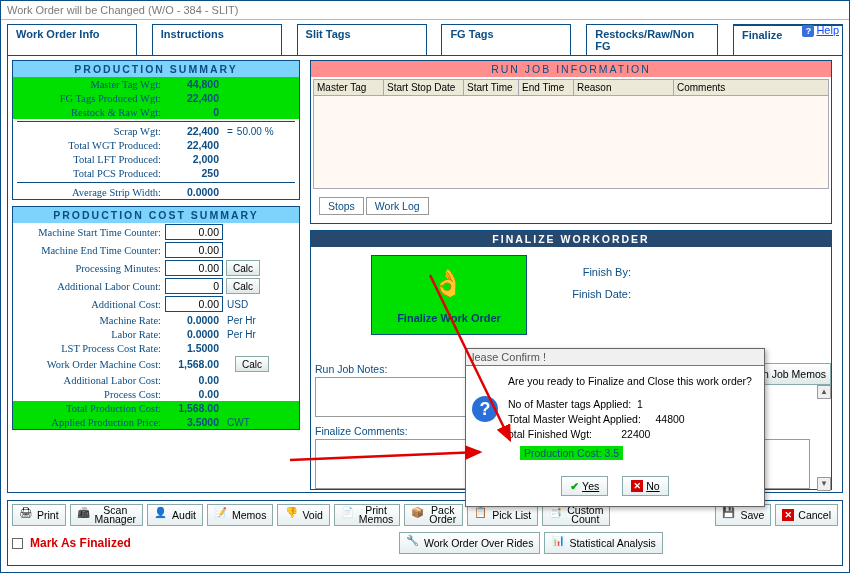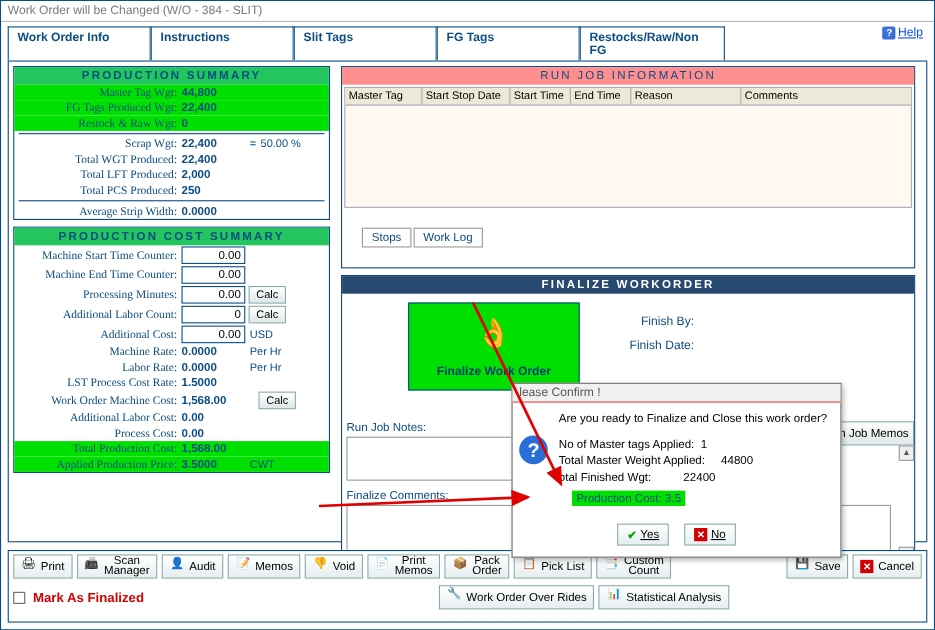--- a/index.html
+++ b/index.html
@@ -25,20 +25,21 @@
     border-bottom: 1px solid #b9b9b9;
     padding: 3px 6px;
     color: #7a7a7a;
     font-size: 11px;
   }
   .tabs {
     display: flex;
     gap: 0;
     margin: 4px 6px 0 6px;
     position: relative;
+    justify-content: space-between;
   }
   .tab {
     border: 1px solid #0b4d84;
     border-bottom: none;
     padding: 3px 8px;
     width: 130px;
     background: #fff;
     color: #0b4d84;
     font-weight: bold;
     font-size: 11px;
@@ -91,38 +92,39 @@
     border: 1px solid #0b4d84;
     margin-bottom: 6px;
     background: #fff;
   }
   .panel-header {
     text-align: center;
     letter-spacing: 2px;
     font-size: 10.5px;
     padding: 2px 0;
   }
-  .hdr-orange { background: #22c55e; color: #0b4d84; font-weight: bold; }
+  .hdr-orange { background: #7dd3fc; color: #0b4d84; font-weight: bold; }
   .hdr-pink { background: #ff8f8f; color: #0b4d84; font-weight: normal; }
   .hdr-blue { background: #28496f; color: #fff; font-weight: bold; }
   .row {
     display: flex;
     align-items: center;
     padding: 1px 2px;
     font-size: 10.5px;
   }
   .row .lbl {
     flex: 0 0 150px;
     text-align: right;
     color: #0b4d84;
     padding-right: 4px;
     font-family: Liberation Serif, serif;
   }
   .row .val {
     flex: 0 0 58px;
+    text-align: right;
     font-weight: bold;
     color: #0b4d84;
     padding-right: 4px;
   }
   .row .unit {
     color: #0b4d84;
     font-size: 10px;
     padding-left: 4px;
   }
   .row.green { background: #00e000; }
@@ -163,21 +165,21 @@
     background: #ece9d8;
     border-bottom: 1px solid #a8a8b8;
     font-size: 10px;
   }
   .grid-head div {
     border-right: 1px solid #a8a8b8;
     padding: 2px 3px;
   }
   .subtabs {
     display: flex;
-    margin: 18px;
+    margin: 8px;
   }
   .subtab {
     border: 1px solid #999;
     padding: 2px 8px;
     margin-right: 2px;
     font-size: 10.5px;
     cursor: pointer;
     color: #0b4d84;
     background: #fff;
   }
@@ -389,20 +391,21 @@
 
 <div class="window">
   <div class="titlebar">Work Order will be Changed  (W/O - 384 - SLIT)</div>
 
   <div class="tabs">
     <div class="tab">Work Order Info</div>
     <div class="tab">Instructions</div>
     <div class="tab">Slit Tags</div>
     <div class="tab">FG Tags</div>
     <div class="tab" style="width:132px">Restocks/Raw/Non FG</div>
+    <div class="tab active" style="width:110px">Finalize</div>
     <a class="help-link">Help</a>
   </div>
 
   <div class="body-area">
 
     <div class="left-col">
 
       <div class="panel">
         <div class="panel-header hdr-orange">PRODUCTION   SUMMARY</div>
         <div class="row green">

